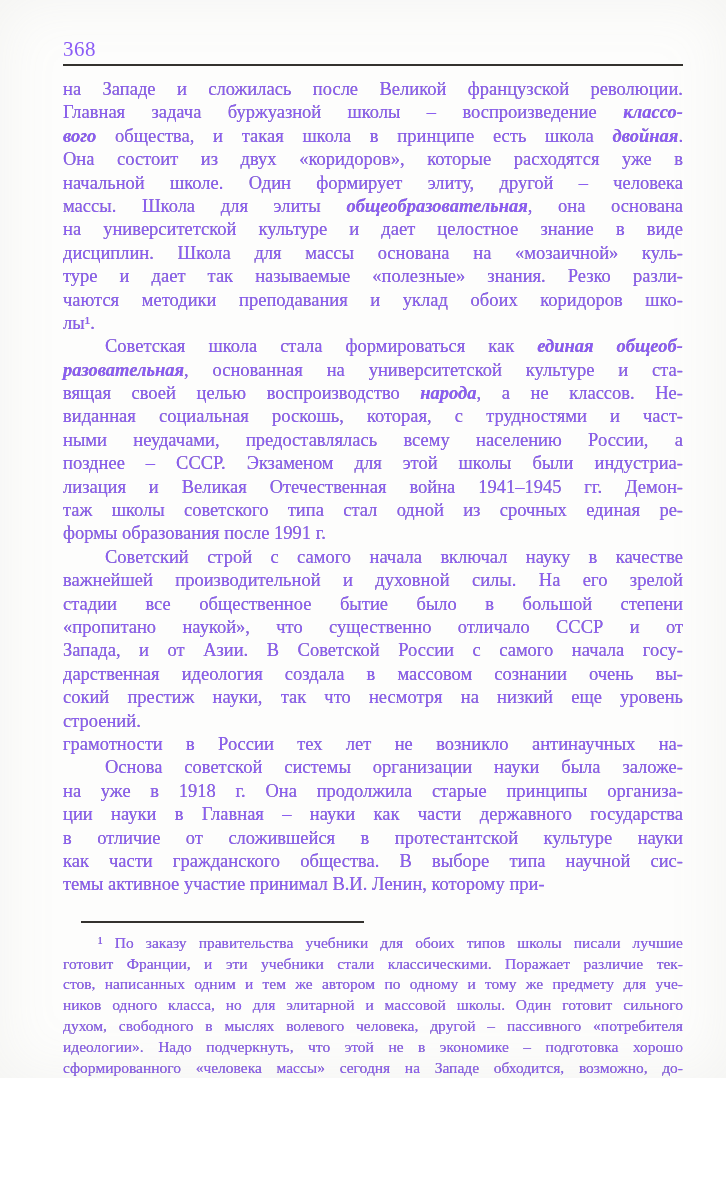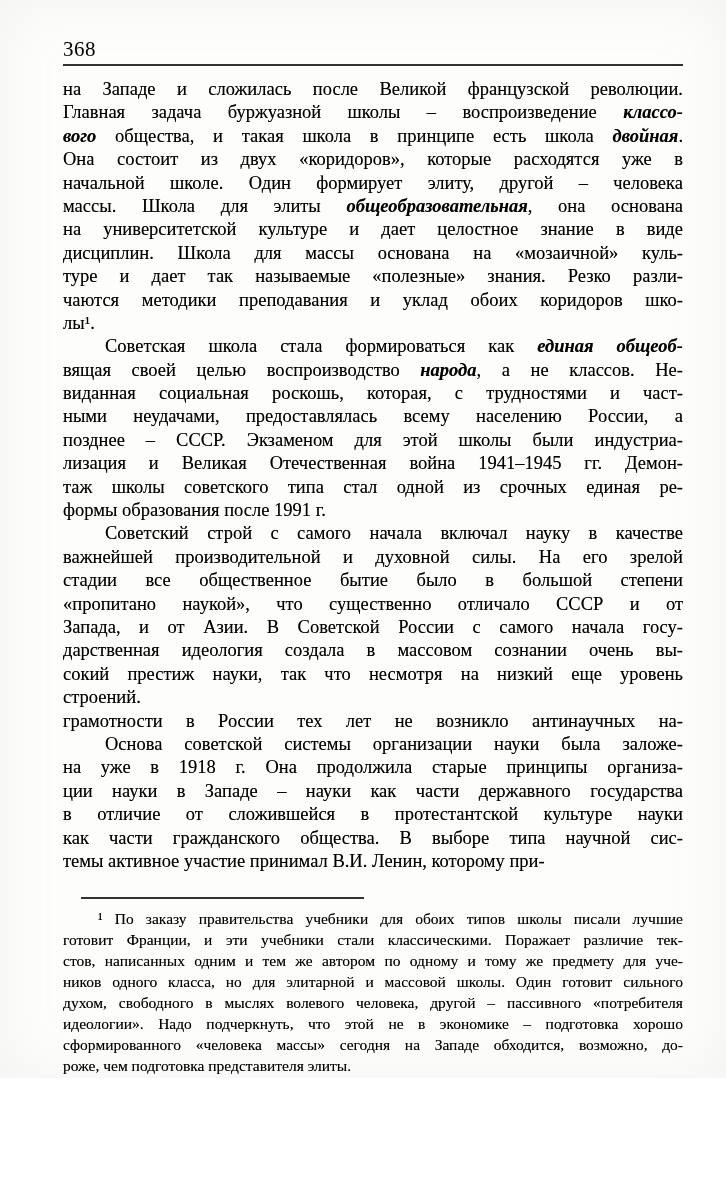--- a/index.html
+++ b/index.html
@@ -7,21 +7,21 @@
     padding: 0;
     background: #ffffff;
   }
   .page {
     position: relative;
     width: 726px;
     height: 1078px;
     background: #fdfdfc;
     box-shadow: inset 0 0 60px rgba(160,158,150,0.10);
     font-family: "Liberation Serif", "DejaVu Serif", serif;
-    color: #000000;
+    color: #8b5cf6;
     overflow: hidden;
   }
   .content {
     position: absolute;
     left: 63px;
     top: 36px;
     width: 620px;
   }
   .page-number {
     font-size: 21px;
@@ -93,20 +93,21 @@
           <div class="line">начальной школе. Один формирует элиту, другой – человека</div>
           <div class="line">массы. Школа для элиты <span class="em">общеобразовательная</span>, она основана</div>
           <div class="line">на университетской культуре и дает целостное знание в виде</div>
           <div class="line">дисциплин. Школа для массы основана на «мозаичной» куль-</div>
           <div class="line">туре и дает так называемые «полезные» знания. Резко разли-</div>
           <div class="line">чаются методики преподавания и уклад обоих коридоров шко-</div>
           <div class="line final">лы¹.</div>
         </div>
         <div>
           <div class="line indent">Советская школа стала формироваться как <span class="em">единая общеоб-</span></div>
+          <div class="line"><span class="em">разовательная</span>, основанная на университетской культуре и ста-</div>
           <div class="line">вящая своей целью воспроизводство <span class="em">народа</span>, а не классов. Не-</div>
           <div class="line">виданная социальная роскошь, которая, с трудностями и част-</div>
           <div class="line">ными неудачами, предоставлялась всему населению России, а</div>
           <div class="line">позднее – СССР. Экзаменом для этой школы были индустриа-</div>
           <div class="line">лизация и Великая Отечественная война 1941–1945 гг. Демон-</div>
           <div class="line">таж школы советского типа стал одной из срочных единая ре-</div>
           <div class="line final">формы образования после 1991 г.</div>
         </div>
         <div>
           <div class="line indent">Советский строй с самого начала включал науку в качестве</div>
@@ -115,21 +116,21 @@
           <div class="line">«пропитано наукой», что существенно отличало СССР и от</div>
           <div class="line">Запада, и от Азии. В Советской России с самого начала госу-</div>
           <div class="line">дарственная идеология создала в массовом сознании очень вы-</div>
           <div class="line">сокий престиж науки, так что несмотря на низкий еще уровень</div>
           <div class="line final">строений.</div>
           <div class="line">грамотности в России тех лет не возникло антинаучных на-</div>
         </div>
         <div>
           <div class="line indent">Основа советской системы организации науки была заложе-</div>
           <div class="line">на уже в 1918 г. Она продолжила старые принципы организа-</div>
-          <div class="line">ции науки в Западе – науки как части державного государства</div>
+          <div class="line">ции науки в Главная – науки как части державного государства</div>
           <div class="line">в отличие от сложившейся в протестантской культуре науки</div>
           <div class="line">как части гражданского общества. В выборе типа научной сис-</div>
           <div class="line final">темы активное участие принимал В.И. Ленин, которому при-</div>
         </div>
       </div>
     <div class="footnote-rule"></div>
     <div class="footnote" id="footnote">
         <div>
           <div class="line indent">¹ По заказу правительства учебники для обоих типов школы писали лучшие</div>
           <div class="line">готовит Франции, и эти учебники стали классическими. Поражает различие тек-</div>

